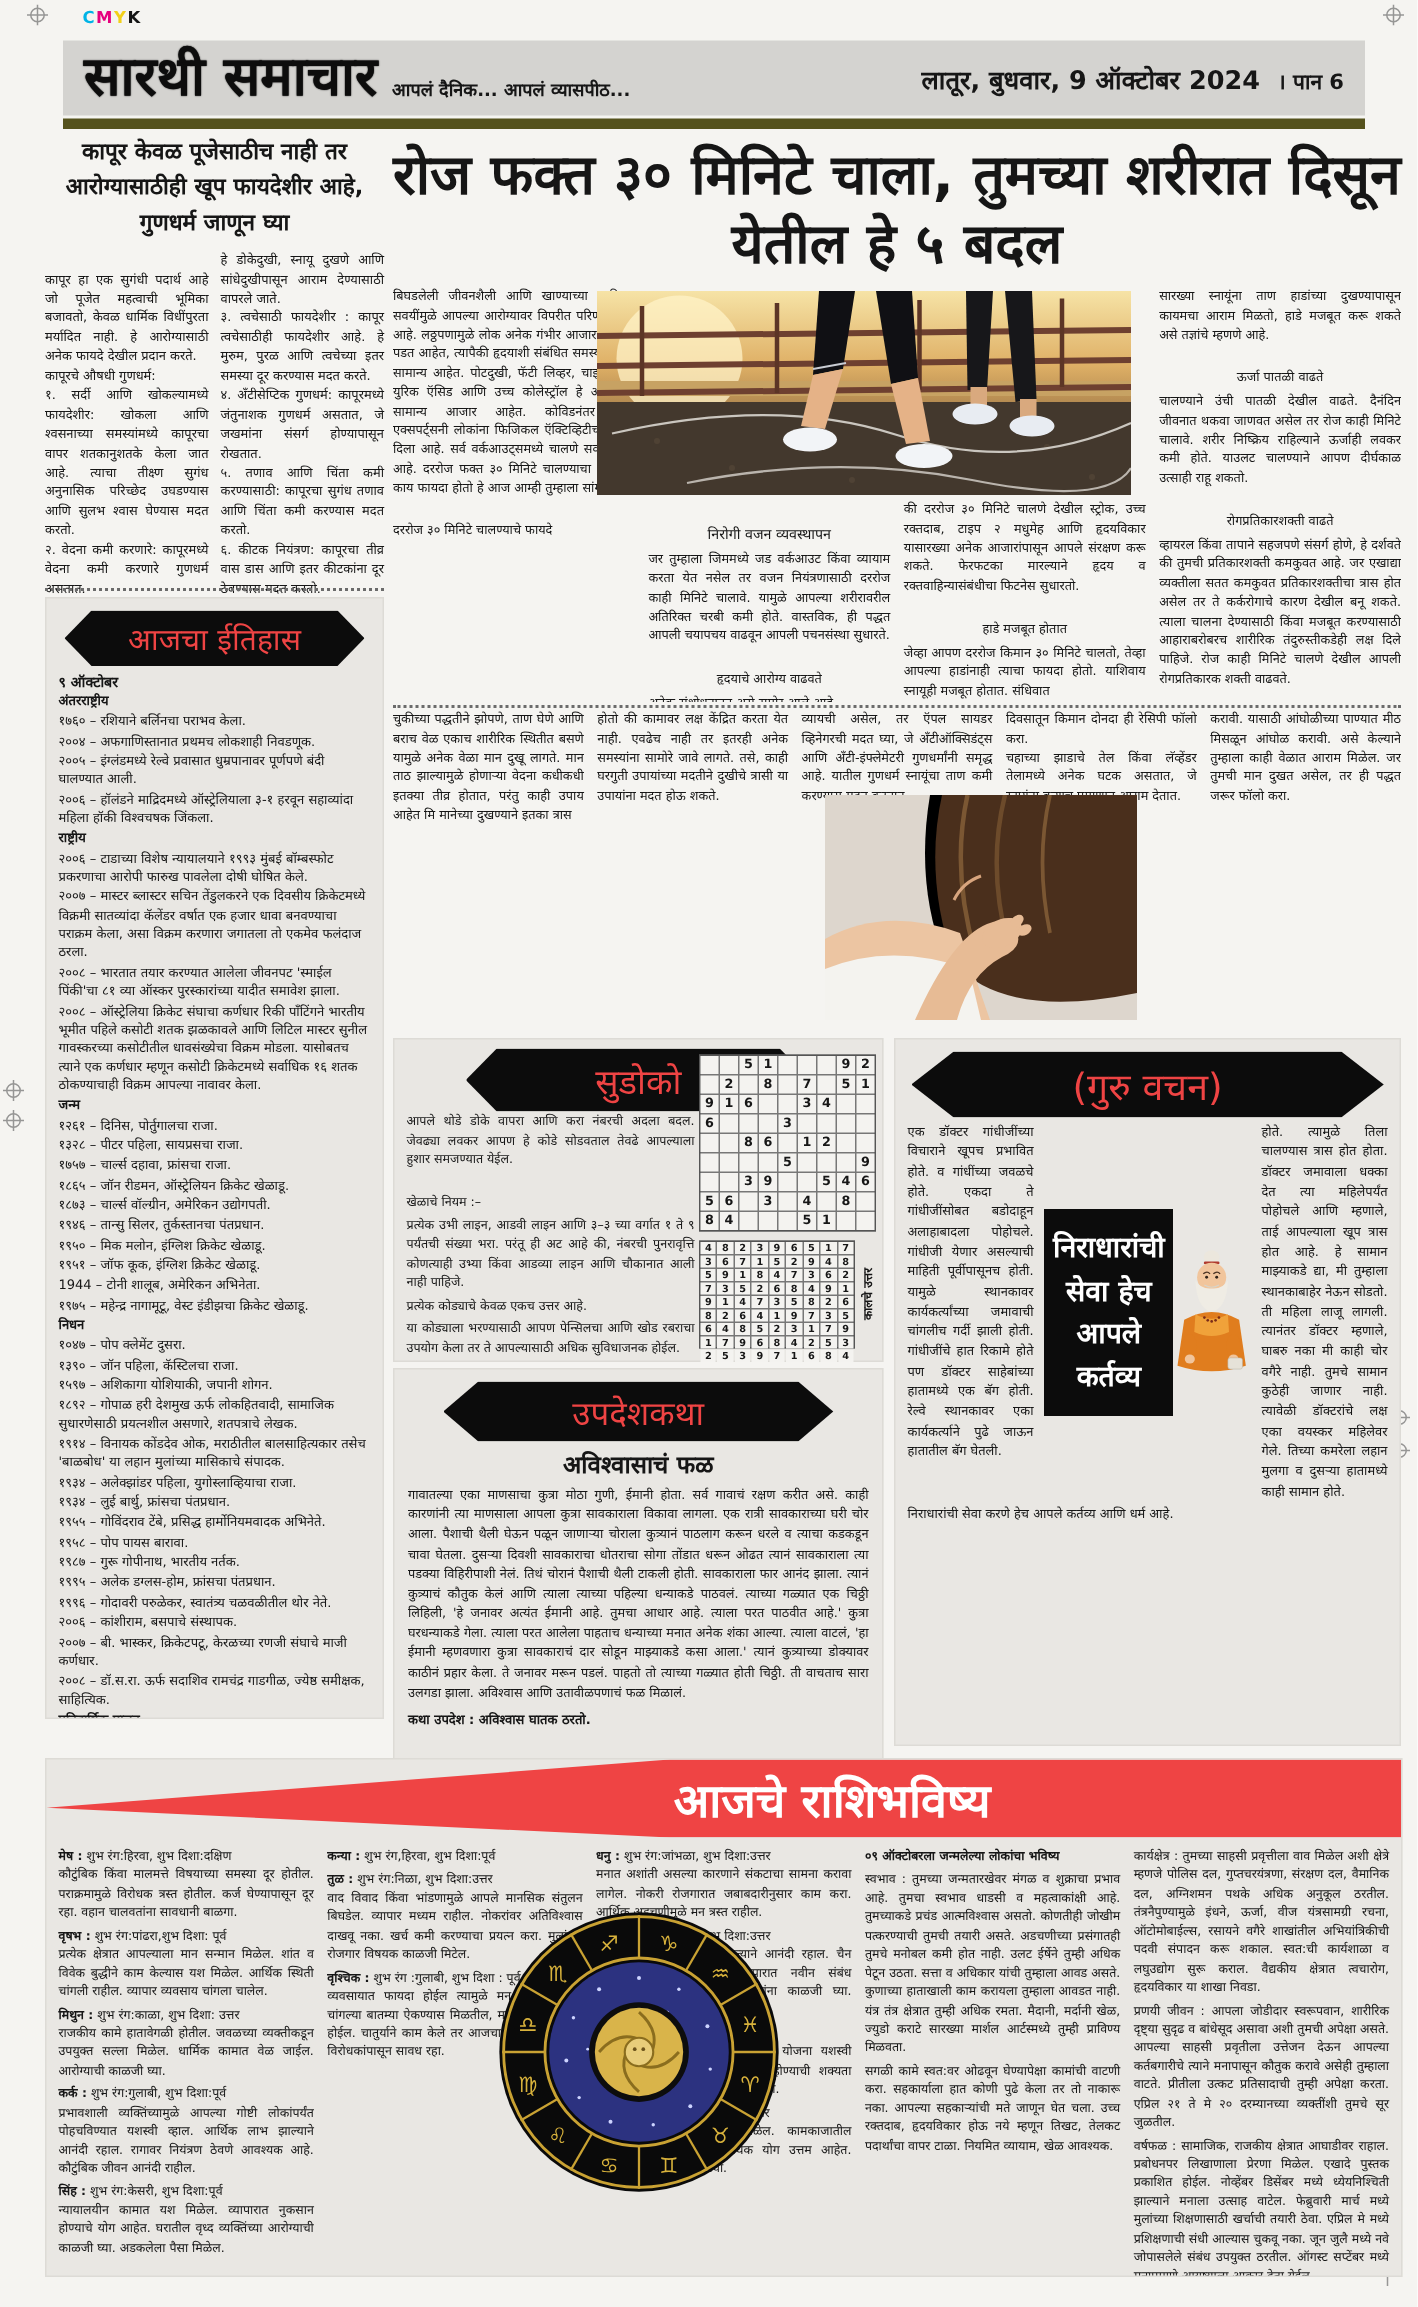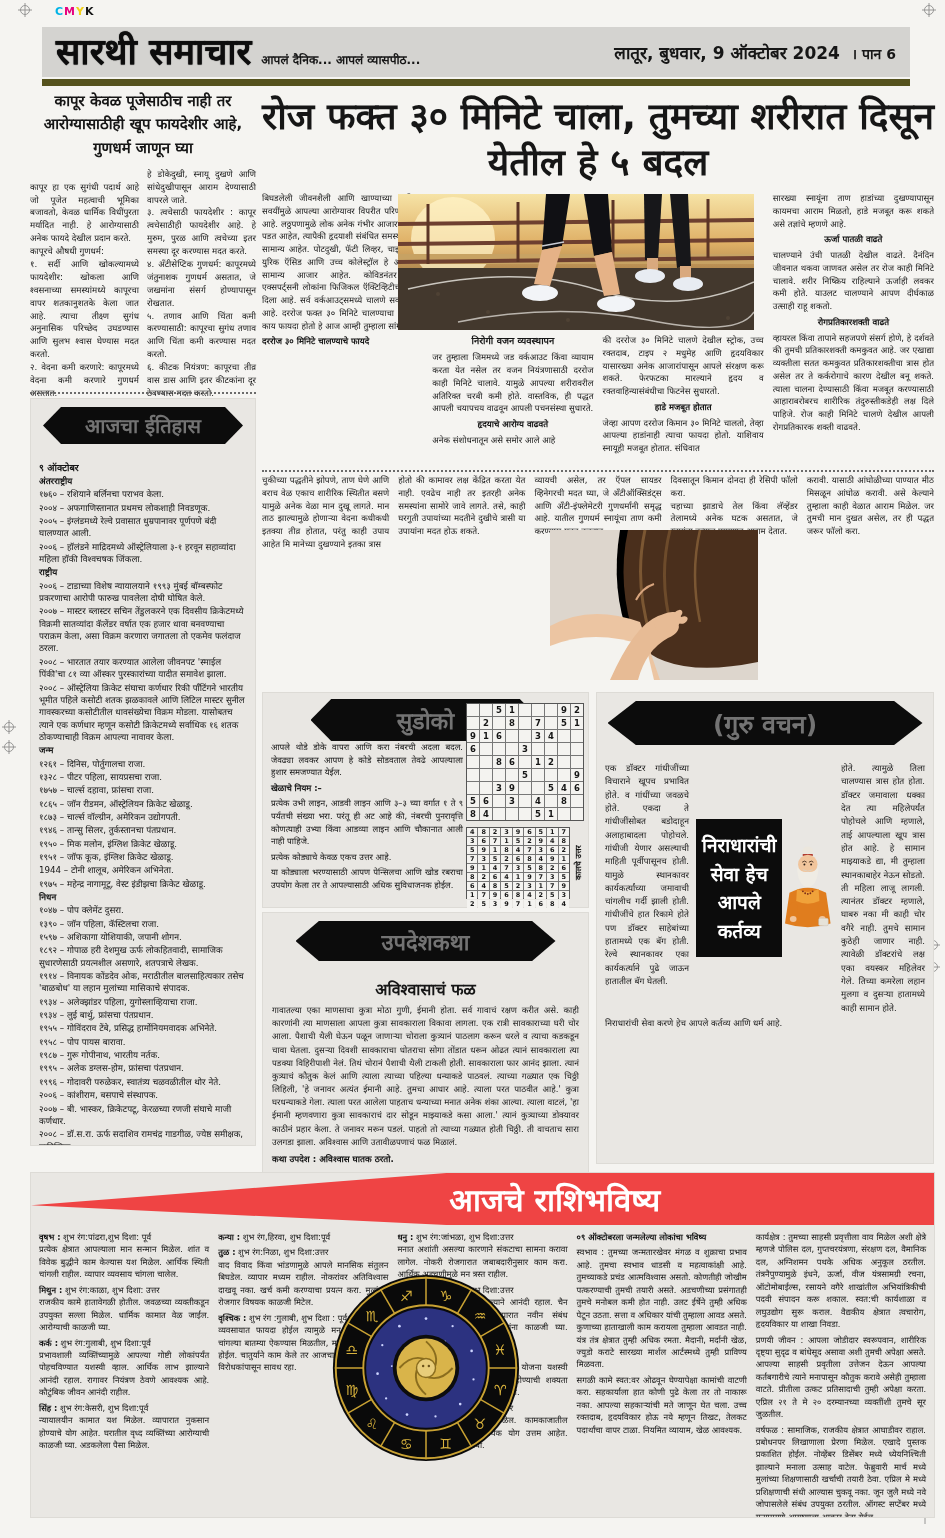--- a/index.html
+++ b/index.html
@@ -17,25 +17,25 @@
     background:#d4d3d0; display:flex; align-items:center; padding:0 14px; }
   .mast-title { font-size:36px; font-weight:900; color:#0d0d0d; line-height:1;
     text-shadow:0 0 1px #000; white-space:nowrap; }
   .mast-tagline { font-size:12px; font-weight:bold; margin:14px 0 0 10px; white-space:nowrap; }
   .mast-date { margin-left:auto; font-size:17px; font-weight:800; white-space:nowrap; }
   .mast-date .pg { font-size:14px; font-weight:800; margin-left:6px; }
   .olive-rule { position:absolute; left:42px; top:79px; width:868px; height:7px; background:#55521d; }
 
   
   .panel { background:#e9e7e3; border:1px solid #dddbd6; }
-  .ribbon { background:#0c0c0c; color:#737373; text-align:center; font-weight:700;
+  .ribbon { background:#0c0c0c; color:#ef4444; text-align:center; font-weight:400;
     clip-path:polygon(0 50%, 9% 0, 91% 0, 100% 50%, 91% 100%, 9% 100%);
-    padding:5px 0; margin:6px auto 17px; }
+    padding:5px 0; margin:6px auto 4px; }
   .jp { text-align:justify; white-space:pre-line; }
-  .b { font-weight:700; }
+  .b { font-weight:400;margin-top:16px; }
   .center { text-align:center; }
   .dashed { position:absolute; border-top:2px dotted #6b6b6b; }
 
   
   .kapur { position:absolute; left:30px; top:90px; width:226px; height:298px; }
   .kapur h2 { font-size:15px; font-weight:900; text-align:center; line-height:1.55; margin-bottom:8px; }
   .kapur .cols { display:flex; gap:8px;align-items:flex-end; }
   .kapur .cols p { flex:1; font-size:8.6px; line-height:1.5; }
 
   
@@ -556,20 +556,21 @@
     <p class="story">गावातल्या एका माणसाचा कुत्रा मोठा गुणी, ईमानी होता. सर्व गावाचं रक्षण करीत असे. काही कारणांनी त्या माणसाला आपला कुत्रा सावकाराला विकावा लागला. एक रात्री सावकाराच्या घरी चोर आला. पैशाची थैली घेऊन पळून जाणाऱ्या चोराला कुत्र्यानं पाठलाग करून धरले व त्याचा कडकडून चावा घेतला. दुसऱ्या दिवशी सावकाराचा धोतराचा सोगा तोंडात धरून ओढत त्यानं सावकाराला त्या पडक्या विहिरीपाशी नेलं. तिथं चोरानं पैशाची थैली टाकली होती. सावकाराला फार आनंद झाला. त्यानं कुत्र्याचं कौतुक केलं आणि त्याला त्याच्या पहिल्या धन्याकडे पाठवलं. त्याच्या गळ्यात एक चिठ्ठी लिहिली, 'हे जनावर अत्यंत ईमानी आहे. तुमचा आधार आहे. त्याला परत पाठवीत आहे.' कुत्रा घरधन्याकडे गेला. त्याला परत आलेला पाहताच धन्याच्या मनात अनेक शंका आल्या. त्याला वाटलं, 'हा ईमानी म्हणवणारा कुत्रा सावकाराचं दार सोडून माझ्याकडे कसा आला.' त्यानं कुत्र्याच्या डोक्यावर काठीनं प्रहार केला. ते जनावर मरून पडलं. पाहतो तो त्याच्या गळ्यात होती चिठ्ठी. ती वाचताच सारा उलगडा झाला. अविश्वास आणि उतावीळपणाचं फळ मिळालं.</p>
     <p class="moral">कथा उपदेश : अविश्वास घातक ठरतो.</p>
   </section>
 
   <section class="rashi panel">
     <div class="rash-banner">
       <span>आजचे राशिभविष्य</span>
     </div>
     <div class="rcols">
       <div class="rcol">
+        <div class="rentry"><span class="rsign">मेष :</span> <span>शुभ रंग:हिरवा, शुभ दिशा:दक्षिण</span><div>कौटुंबिक किंवा मालमत्ते विषयाच्या समस्या दूर होतील. पराक्रमामुळे विरोधक त्रस्त होतील. कर्ज घेण्यापासून दूर रहा. वहान चालवतांना सावधानी बाळगा.</div></div>
         <div class="rentry"><span class="rsign">वृषभ :</span> <span>शुभ रंग:पांढरा,शुभ दिशा: पूर्व</span><div>प्रत्येक क्षेत्रात आपल्याला मान सन्मान मिळेल. शांत व विवेक बुद्धीने काम केल्यास यश मिळेल. आर्थिक स्थिती चांगली राहील. व्यापार व्यवसाय चांगला चालेल.</div></div>
         <div class="rentry"><span class="rsign">मिथुन :</span> <span>शुभ रंग:काळा, शुभ दिशा: उत्तर</span><div>राजकीय कामे हातावेगळी होतील. जवळच्या व्यक्तीकडून उपयुक्त सल्ला मिळेल. धार्मिक कामात वेळ जाईल. आरोग्याची काळजी घ्या.</div></div>
         <div class="rentry"><span class="rsign">कर्क :</span> <span>शुभ रंग:गुलाबी, शुभ दिशा:पूर्व</span><div>प्रभावशाली व्यक्तिंच्यामुळे आपल्या गोष्टी लोकांपर्यंत पोहचविण्यात यशस्वी व्हाल. आर्थिक लाभ झाल्याने आनंदी रहाल. रागावर नियंत्रण ठेवणे आवश्यक आहे. कौटुंबिक जीवन आनंदी राहील.</div></div>
         <div class="rentry"><span class="rsign">सिंह :</span> <span>शुभ रंग:केसरी, शुभ दिशा:पूर्व</span><div>न्यायालयीन कामात यश मिळेल. व्यापारात नुकसान होण्याचे योग आहेत. घरातील वृध्द व्यक्तिंच्या आरोग्याची काळजी घ्या. अडकलेला पैसा मिळेल.</div></div>
       </div>
       <div class="rcol">
         <div class="rentry"><span class="rsign">कन्या :</span> <span>शुभ रंग,हिरवा, शुभ दिशा:पूर्व</span></div>
         <div class="rentry"><span class="rsign">तुळ :</span> <span>शुभ रंग:निळा, शुभ दिशा:उत्तर</span><div>वाद विवाद किंवा भांडणामुळे आपले मानसिक संतुलन बिघडेल. व्यापार मध्यम राहील. नोकरांवर अतिविश्वास दाखवू नका. खर्च कमी करण्याचा प्रयत्न करा. मुलांच्या रोजगार विषयक काळजी मिटेल.</div></div>
         <div class="rentry"><span class="rsign">वृश्चिक :</span> <span>शुभ रंग :गुलाबी, शुभ दिशा : पूर्व</span><div>व्यवसायात फायदा होईल त्यामुळे मन प्रसन्न राहील. चांगल्या बातम्या ऐकण्यास मिळतील, मान सन्मानात वाढ होईल. चातुर्याने काम केले तर आजचा दिवस शुभ आहे. विरोधकांपासून सावध रहा.</div></div>
       </div>

